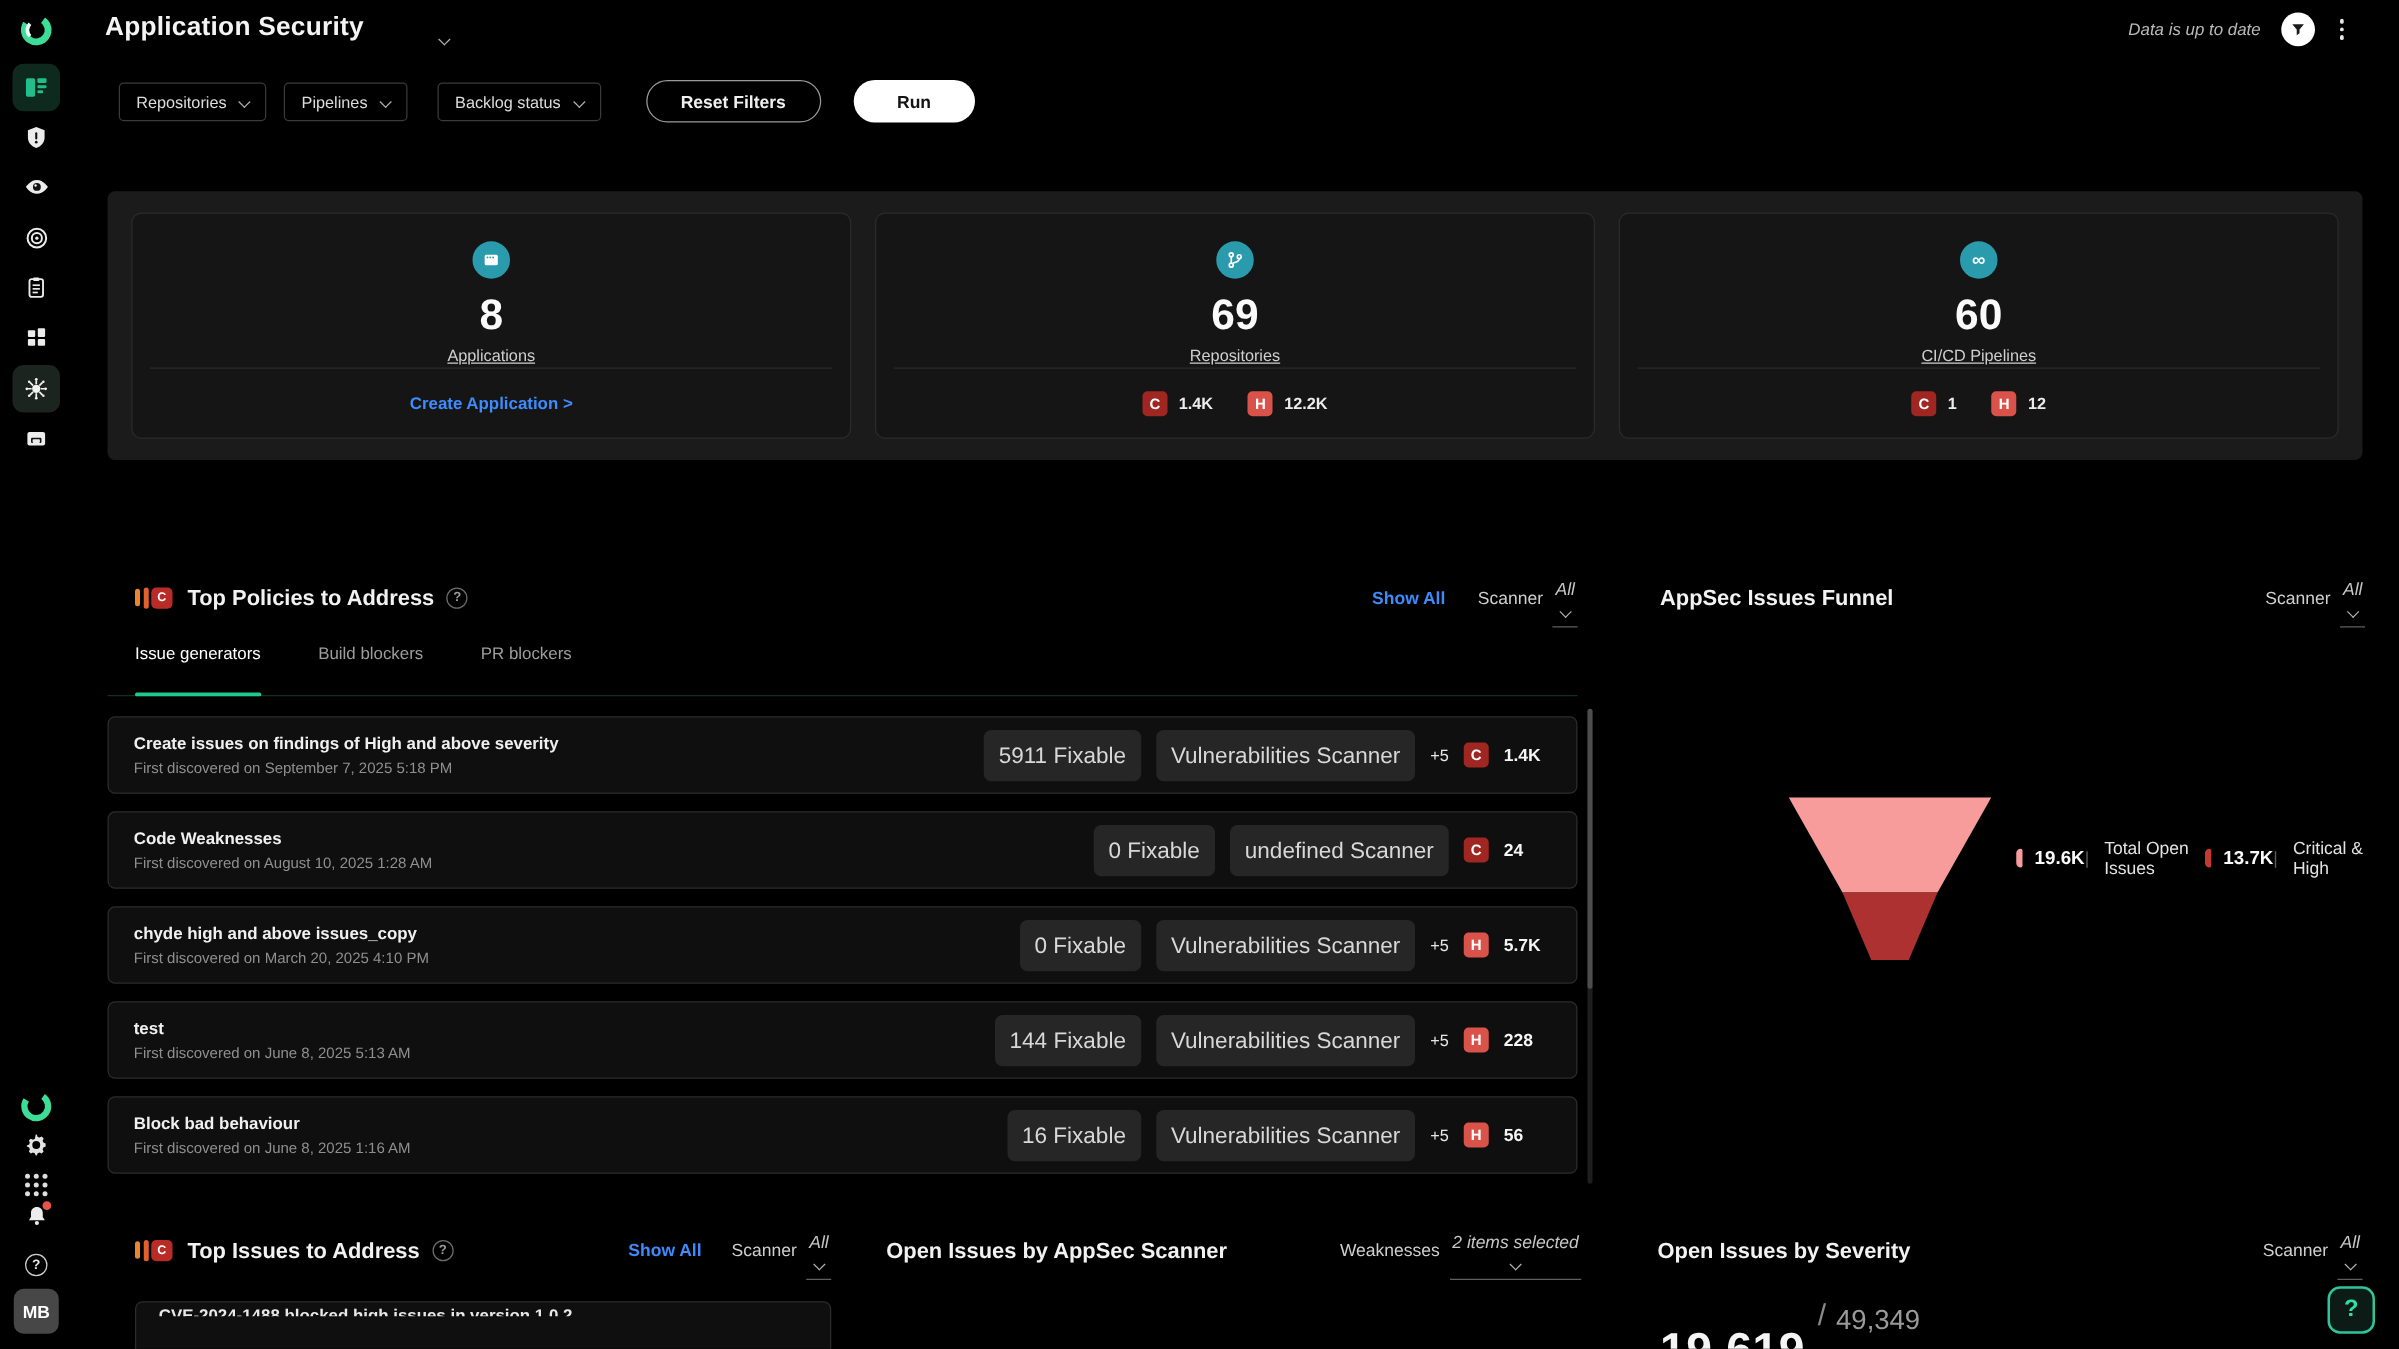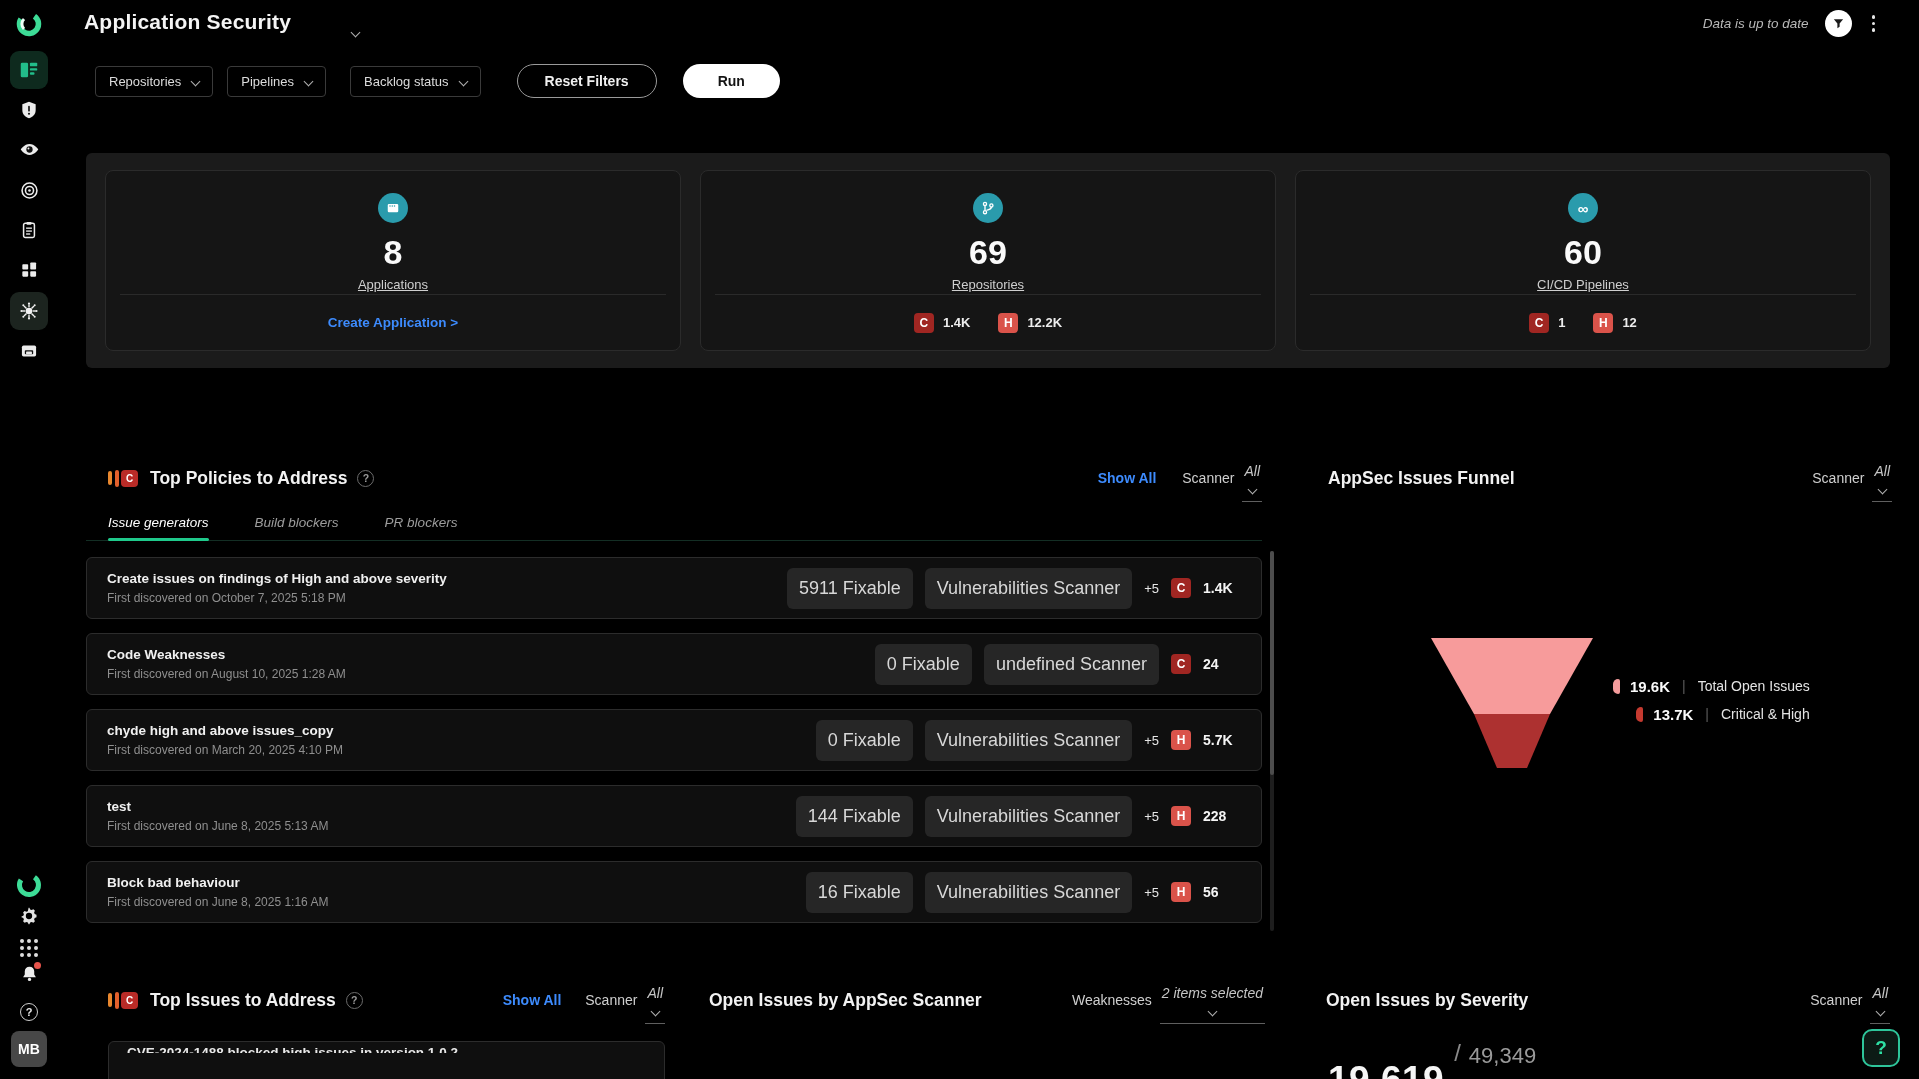--- a/index.html
+++ b/index.html
@@ -69,39 +69,39 @@
 
   .stack-icon { display:flex; align-items:center; gap:2.5px; }
   .stack-icon .bar1 { width:4px; height:14px; border-radius:2px; background:#e8872e; }
   .stack-icon .bar2 { width:4px; height:17px; border-radius:2px; background:#e2602c; }
   .stack-icon .cbox { width:17px; height:17px; border-radius:4px; background:#b92b27; color:#fff; font-size:10px; font-weight:700;
                       display:flex; align-items:center; justify-content:center; }
 
   
   #policies { position:absolute; left:86px; top:463px; width:1176px; }
   #policy-tabs { margin-top:22px; padding-left:22px; display:flex; gap:46px; border-bottom:1px solid #12american; border-bottom:1px solid #132e24; }
-  .tab { font-style:italic; font-size:13.5px; color:#9d9d9d; padding-bottom:10px; position:relative; cursor:pointer; }
+  .tab { font-size:13.5px; color:#9d9d9d; padding-bottom:26px; position:relative; cursor:pointer; }
   .tab.active { color:#fff; }
   .tab.active::after { content:''; position:absolute; left:0; right:0; bottom:-1px; height:3px; background:#1fc98b; border-radius:2px; }
   #policy-list { margin-top:16px; position:relative; }
   .policy-row { height:62px; background:#0f0f0f; border:1px solid #2c2c2c; border-radius:6px; margin-bottom:14px;
                 display:flex; align-items:center; justify-content:space-between; padding:0 20px; cursor:pointer; }
   .row-title { font-size:13.5px; font-weight:600; color:#f0f0f0; }
   .row-sub { font-size:12px; color:#8f8f8f; margin-top:5px; }
   .row-right { display:flex; align-items:center; gap:12px; }
   .pill { background:#262626; border-radius:6px; padding:10px 12px; font-size:18px; color:#d8d8d8; white-space:nowrap; }
   .plus { font-size:13px; color:#e6e6e6; }
   .count { font-size:14px; font-weight:700; color:#f5f5f5; width:38px; }
   #list-scrollbar { position:absolute; right:-12px; top:-6px; width:4px; height:380px; background:#1e1e1e; border-radius:2px; }
   #list-scrollbar .thumb { width:4px; height:224px; background:#4d4d4d; border-radius:2px; cursor:pointer; }
 
   
   #funnel-sec { position:absolute; left:1326px; top:463px; width:566px; }
   #funnel-svg { position:absolute; left:104px; top:174px; }
-  #funnel-legend { position:absolute; left:287px; top:212px; display:flex; flex-direction:column; gap:6px;align-items:flex-end; }
+  #funnel-legend { position:absolute; left:287px; top:212px; display:flex; gap:6px;align-items:flex-end; }
   .leg-row { display:flex; align-items:center; height:22px; }
   .leg-marker { width:7px; height:15px; border-radius:8px 3px 3px 8px; margin-right:10px; }
   .leg-pink { background:#f59c9c; }
   .leg-red { background:#c53a30; }
   .leg-value { font-size:15px; font-weight:700; color:#fafafa; width:52px; }
   .leg-sep { color:#5c5c5c; font-size:14px; margin:0 12px 0 0; }
   .leg-label { font-size:14px; color:#e3e3e3; }
 
   
   #top-issues { position:absolute; left:86px; top:985px; width:579px; }
@@ -383,21 +383,21 @@
   <div id="policy-tabs">
     <span class="tab active">Issue generators</span>
     <span class="tab">Build blockers</span>
     <span class="tab">PR blockers</span>
   </div>
 
   <div id="policy-list">
     <div class="policy-row">
       <div>
         <div class="row-title">Create issues on findings of High and above severity</div>
-        <div class="row-sub">First discovered on October 7, 2025 5:18 PM</div>
+        <div class="row-sub">First discovered on September 7, 2025 5:18 PM</div>
       </div>
       <div class="row-right">
         <span class="pill">5911 Fixable</span>
         <span class="pill">Vulnerabilities Scanner</span>
         <span class="plus">+5</span>
         <span class="sev sev-c">C</span>
         <span class="count">1.4K</span>
       </div>
     </div>
 

